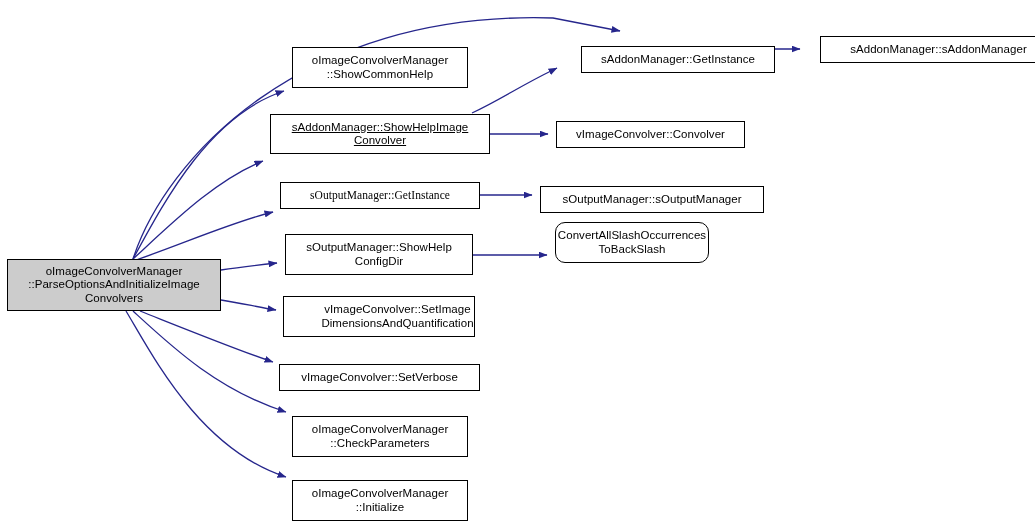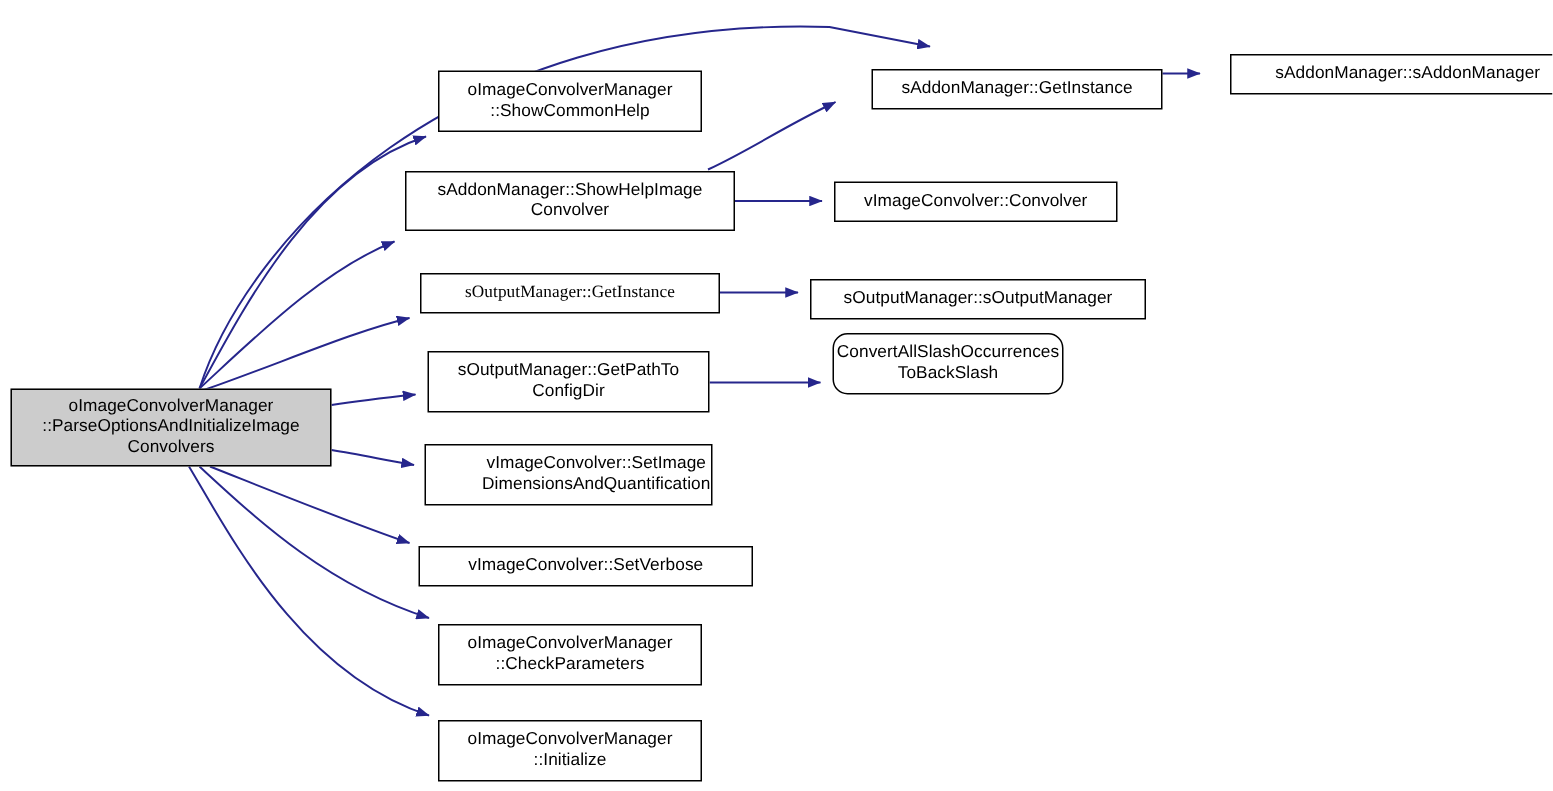--- a/index.html
+++ b/index.html
@@ -80,36 +80,36 @@
   <div id="nodes-group">
       <div class="node root" style="left: 7px; top: 259px; width: 214px; height: 52px;">
         <span class="node-label">oImageConvolverManager
 ::ParseOptionsAndInitializeImage
 Convolvers</span>
       </div>
       <div class="node" style="left: 292px; top: 47px; width: 176px; height: 41px;">
         <span class="node-label">oImageConvolverManager
 ::ShowCommonHelp</span>
       </div>
-      <div class="node" style="left: 270px; top: 114px; width: 220px; height: 40px;">
+      <div class="node" style="left: 270px; top: 114px; width: 220px; height: 40px; text-decoration: underline;">
         <span class="node-label">sAddonManager::ShowHelpImage
 Convolver</span>
       </div>
       <div class="node" style="left: 280px; top: 182px; width: 200px; height: 27px; font-family: Liberation Serif, serif;">
         <span class="node-label">sOutputManager::GetInstance</span>
       </div>
       <div class="node" style="left: 285px; top: 234px; width: 188px; height: 41px;">
-        <span class="node-label">sOutputManager::GetPathTo
+        <span class="node-label">sOutputManager::ShowHelp
 ConfigDir</span>
       </div>
       <div class="node" style="left: 283px; top: 296px; width: 192px; height: 41px; padding-left: 40px;">
         <span class="node-label">vImageConvolver::SetImage
 DimensionsAndQuantification</span>
       </div>
-      <div class="node" style="left: 279px; top: 364px; width: 223px; height: 27px; text-align: right;">
+      <div class="node" style="left: 279px; top: 364px; width: 201px; height: 27px; text-align: right;">
         <span class="node-label">vImageConvolver::SetVerbose</span>
       </div>
       <div class="node" style="left: 292px; top: 416px; width: 176px; height: 41px;">
         <span class="node-label">oImageConvolverManager
 ::CheckParameters</span>
       </div>
       <div class="node" style="left: 292px; top: 480px; width: 176px; height: 41px;">
         <span class="node-label">oImageConvolverManager
 ::Initialize</span>
       </div>

